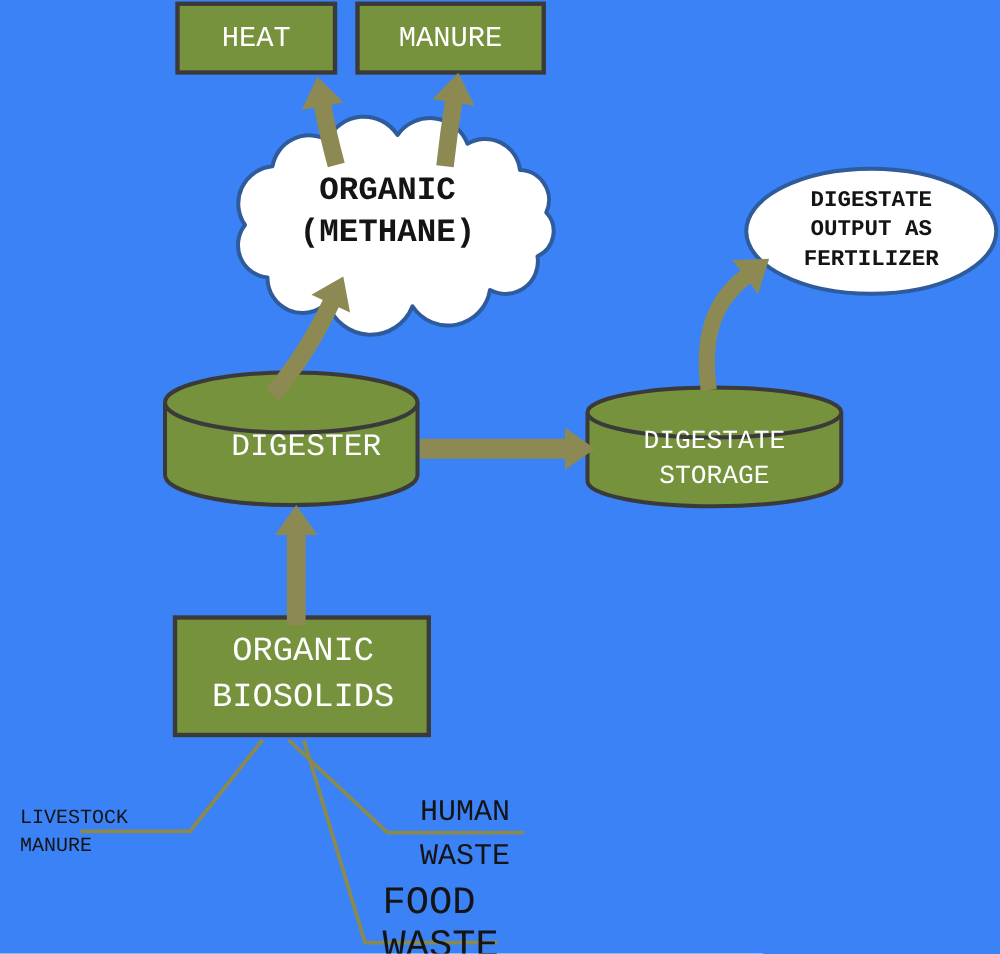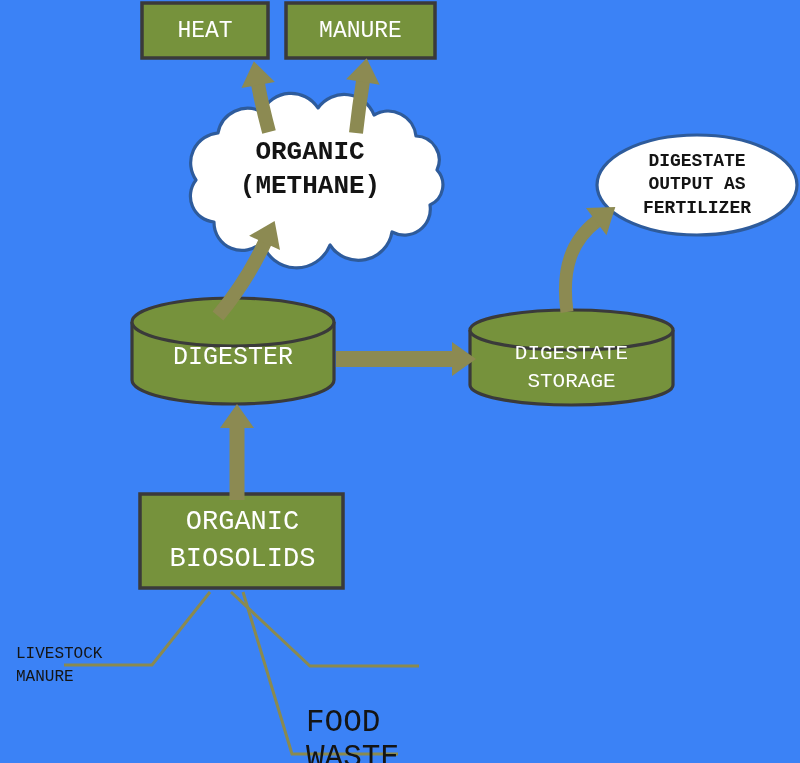--- a/index.html
+++ b/index.html
@@ -23,21 +23,21 @@
   }
   .label-light { color: #ffffff; }
   .label-dark  { color: #141414; }
   .label-bold  { font-weight: bold; }
   .label-left  { justify-content: flex-start; text-align: left; }
 
   .lbl-heat       { left: 142px; top: 3px;   width: 126px; height: 55px; font-size: 23px; }
   .lbl-cooking    { left: 286px; top: 3px;   width: 149px; height: 55px; font-size: 23px; }
   .lbl-biogas     { left: 195px; top: 130px; width: 230px; height: 78px; font-size: 26px; line-height: 1.32; }
   .lbl-fertilizer { left: 599px; top: 138px; width: 196px; height: 94px; font-size: 18px; line-height: 1.28; }
-  .lbl-digester   { left: 132px; top: 328px; width: 202px; height: 58px; font-size: 25px; }
+  .lbl-digester   { left: 144px; top: 328px; width: 202px; height: 58px; font-size: 25px; }
   .lbl-storage    { left: 470px; top: 332px; width: 203px; height: 72px; font-size: 21px; line-height: 1.33; }
   .lbl-biosolids  { left: 140px; top: 494px; width: 205px; height: 94px; font-size: 27px; line-height: 1.38; }
   .lbl-livestock  { left: 16px;  top: 630px; width: 160px; height: 72px; font-size: 16px; line-height: 1.45; }
   .lbl-human      { left: 312px; top: 632px; width: 120px; height: 74px; font-size: 24px; line-height: 1.45; }
   .lbl-food       { left: 306px; top: 722px; width: 180px; height: 36px; font-size: 31px; }
 </style>
 </head>
 <body>
 
 <div id="canvas">
@@ -94,15 +94,17 @@
   <div class="label lbl-fertilizer label-dark label-bold">DIGESTATE
 OUTPUT AS
 FERTILIZER</div>
   <div class="label lbl-digester label-light">DIGESTER</div>
   <div class="label lbl-storage label-light">DIGESTATE
 STORAGE</div>
   <div class="label lbl-biosolids label-light">ORGANIC
 BIOSOLIDS</div>
   <div class="label lbl-livestock label-dark label-left">LIVESTOCK
 MANURE</div>
+  <div class="label lbl-human label-dark">HUMAN
+WASTE</div>
   <div class="label lbl-food label-dark label-left">FOOD WASTE</div>
 
 </div>
 
 </body></html>

